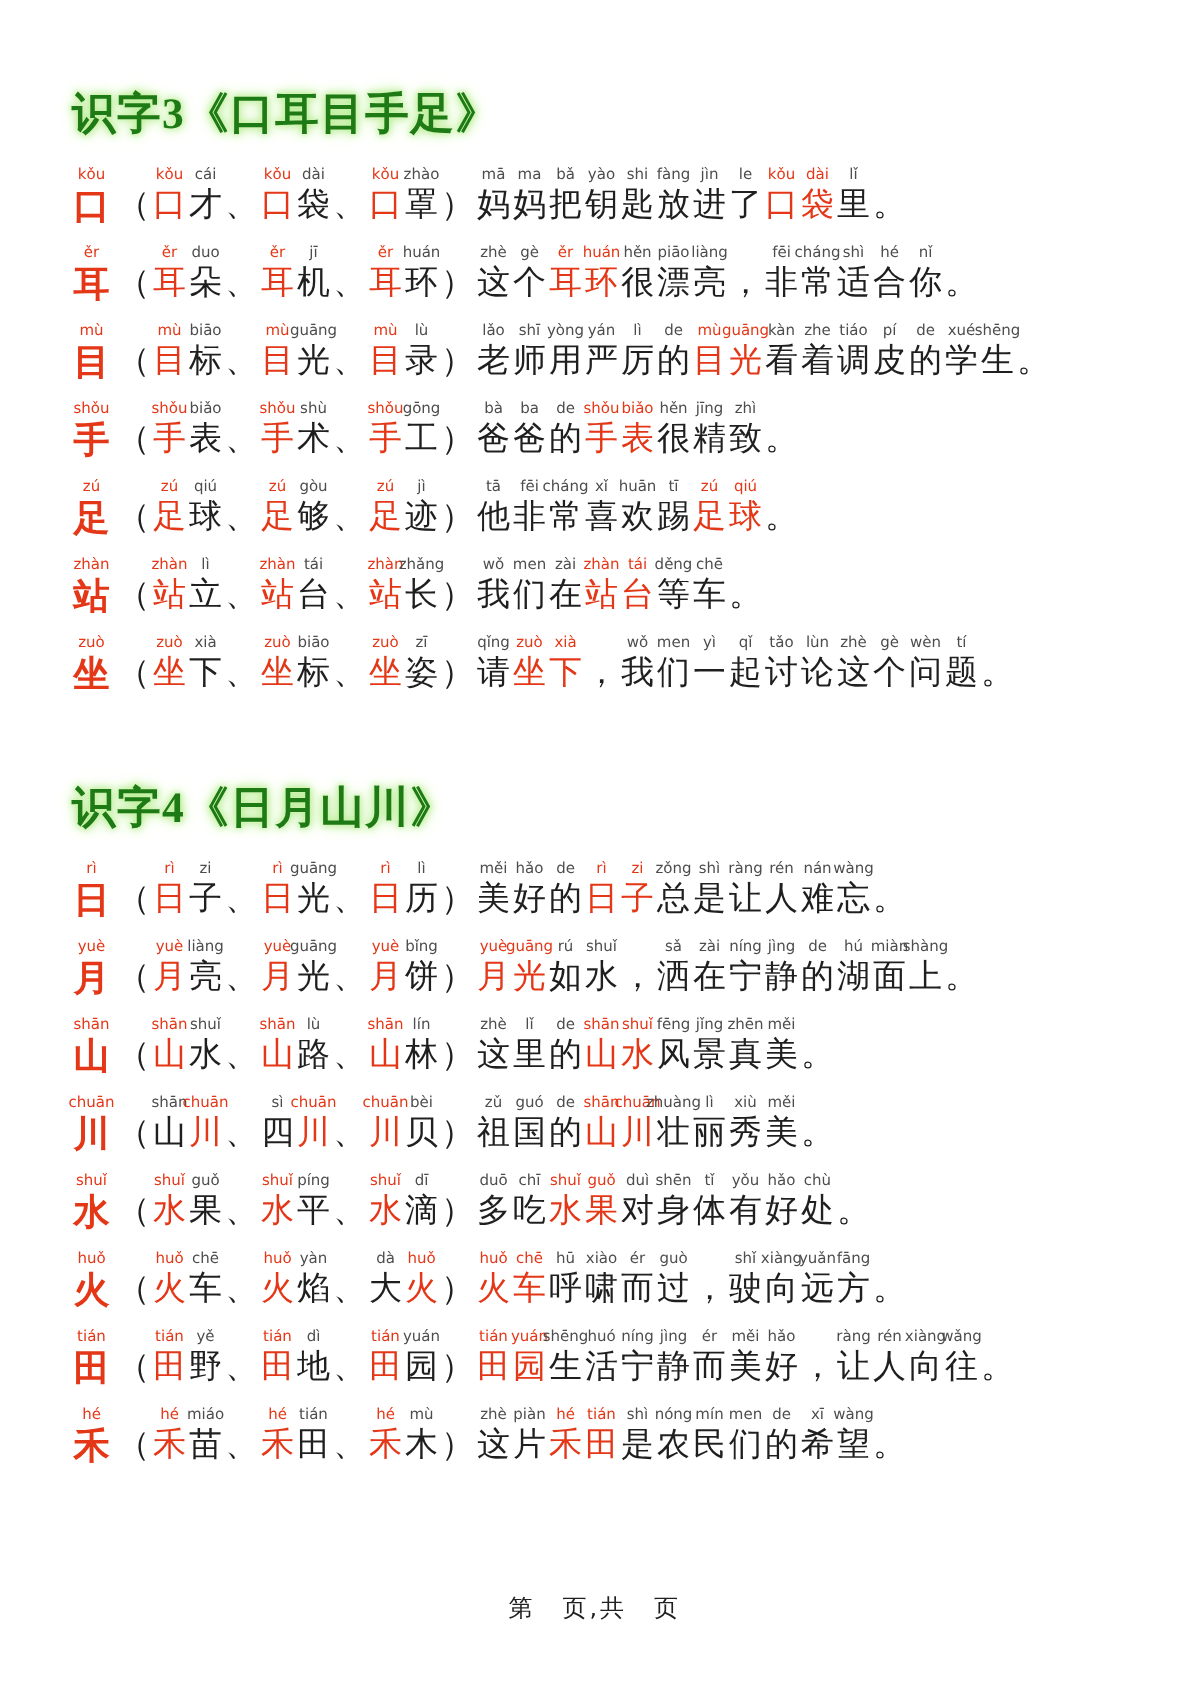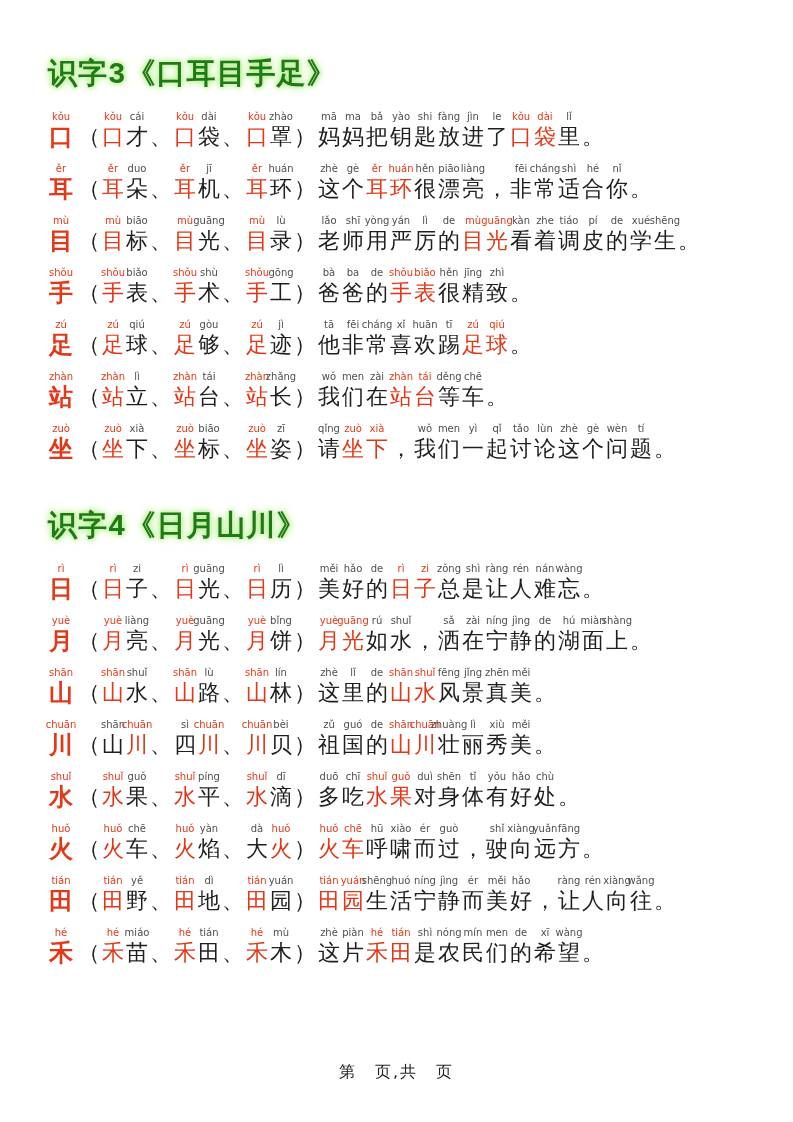--- a/index.html
+++ b/index.html
@@ -17,30 +17,30 @@
     font-family:"DejaVu Sans",sans-serif;
     color:var(--ink);
     overflow:hidden;
     position:relative;
   }
   .page{
     width:793px;height:1122px;
     padding:56px 30px 0 48px;
   }
   .section-title{
-    font-family:Liberation Mono, monospace;
+    font-family:Liberation Serif, serif;
     font-size:29px;
     font-weight:bold;
     color:var(--green);
     letter-spacing:1px;
     text-shadow:0 0 1px #d6f7b8, 0 0 4px var(--glow), 0 0 7px var(--glow), 0 0 11px #d6f7b8;
     margin:0 0 12px 0;
     line-height:40px;
   }
-  .section + .section{margin-top:44px;}
+  .section + .section{margin-top:55px;}
   .line{
     padding-top:14px;
     margin:0 0 8px 0;
     white-space:nowrap;
     line-height:30px;
   }
   .tok{
     position:relative;
     display:inline-block;
     text-align:center;

